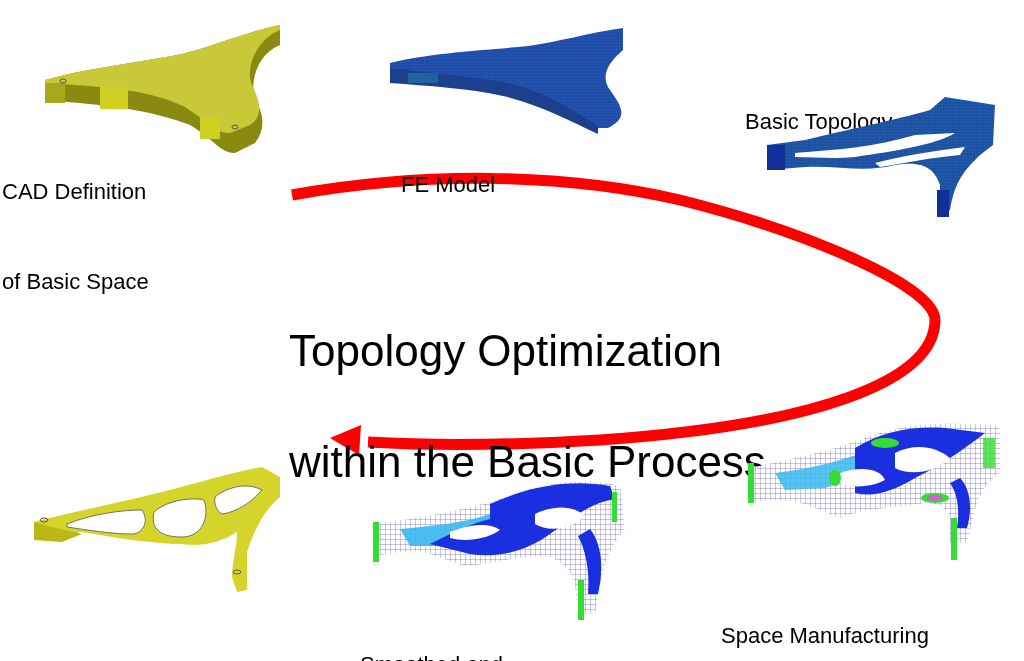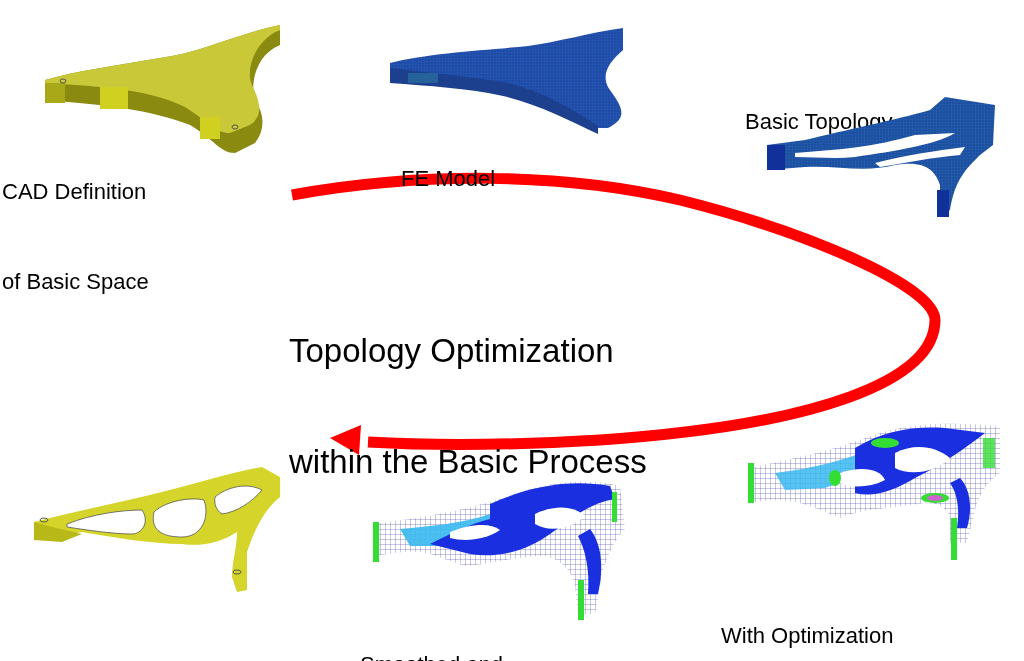--- a/index.html
+++ b/index.html
@@ -1,18 +1,18 @@
 <!DOCTYPE html>
 <html><head>
 <meta charset="utf-8">
 <style>
   html, body { margin: 0; padding: 0; background: #ffffff; }
   body { width: 1024px; height: 661px; position: relative; overflow: hidden; font-family: "Liberation Sans", sans-serif; color: #000; }
   .label { position: absolute; font-family: "Liberation Sans", sans-serif; font-size: 22px; line-height: 30px; color: #000; white-space: pre; }
-  .title { position: absolute; font-family: "Liberation Sans", sans-serif; font-size: 33px; line-height: 37px; color: #000; white-space: pre; }
+  .title { position: absolute; font-family: "Liberation Sans", sans-serif; font-size: 44px; line-height: 37px; color: #000; white-space: pre; }
   svg.layer { position: absolute; left: 0; top: 0; }
   .model { position: absolute; }
 </style>
 </head>
 <body>
 
 <svg class="layer" width="1024" height="661">
   <defs>
     <marker id="ah" markerWidth="6" markerHeight="6" refX="1" refY="3" orient="auto" markerUnits="strokeWidth"></marker>
   </defs>
@@ -38,21 +38,21 @@
   <defs>
     <pattern id="mesh1" width="3" height="3" patternUnits="userSpaceOnUse">
       <rect width="3" height="3" fill="#1f4aa8"></rect>
       <path d="M0 0 L3 0 M0 0 L0 3" stroke="#2a6ab8" stroke-width="0.5"></path>
     </pattern>
   </defs>
   <path d="M 2 35 C 40 25, 100 22, 140 18 C 170 14, 200 5, 235 0 L 235 22 C 220 35, 212 48, 222 62 C 235 80, 240 90, 220 100 L 200 100 C 180 90, 160 75, 120 65 C 80 55, 40 55, 2 50 Z" fill="url(#mesh1)"></path>
   <path d="M 2 40 C 40 45, 80 48, 120 55 C 160 65, 190 85, 210 98 L 210 106 C 180 92, 150 76, 115 68 C 80 60, 40 58, 2 55 Z" fill="#1c3f8e"></path>
   <rect x="20" y="45" width="30" height="10" fill="#2a7aa0" opacity="0.6"></rect>
 </svg>
-<div class="label" style="left:401px;top:104px">
+<div class="label" style="left:401px;top:110px">
   <div>FE Model</div>
 </div>
 
 <div class="label" style="left:745px;top:47px">
   <div>Basic Topology</div>
 </div>
 <svg class="model" style="left:765px;top:95px" width="230" height="125">
   <defs>
     <pattern id="vox" width="3" height="3" patternUnits="userSpaceOnUse">
       <rect width="3" height="3" fill="#1d4fa0"></rect>
@@ -86,21 +86,21 @@
   <ellipse cx="140" cy="25" rx="14" ry="5" fill="#33dd33"></ellipse>
   <ellipse cx="90" cy="60" rx="6" ry="8" fill="#33dd33"></ellipse>
   <ellipse cx="190" cy="80" rx="14" ry="5" fill="#33dd33"></ellipse>
   <ellipse cx="190" cy="80" rx="8" ry="3" fill="#cc66cc"></ellipse>
   <rect x="238" y="20" width="12" height="30" fill="#33dd33" opacity="0.8"></rect>
   <path d="M 215 60 C 225 70, 228 90, 222 110 L 212 110 C 215 90, 212 75, 205 65 Z" fill="#1a2fe0"></path>
   <rect x="3" y="45" width="6" height="40" fill="#33dd33"></rect>
   <rect x="206" y="100" width="6" height="42" fill="#33dd33"></rect>
 </svg>
 <div class="label" style="left:721px;top:561px">
-  <div>With Optimization</div>
+  <div>Space Manufacturing</div>
   
 </div>
 
 <svg class="model" style="left:370px;top:474px" width="265" height="150">
   <defs>
     <pattern id="meshB" width="5" height="5" patternUnits="userSpaceOnUse">
       <rect width="5" height="5" fill="#ffffff"></rect>
       <path d="M0 0 L5 0 M0 0 L0 5" stroke="#4444aa" stroke-width="0.6"></path>
     </pattern>
   </defs>

